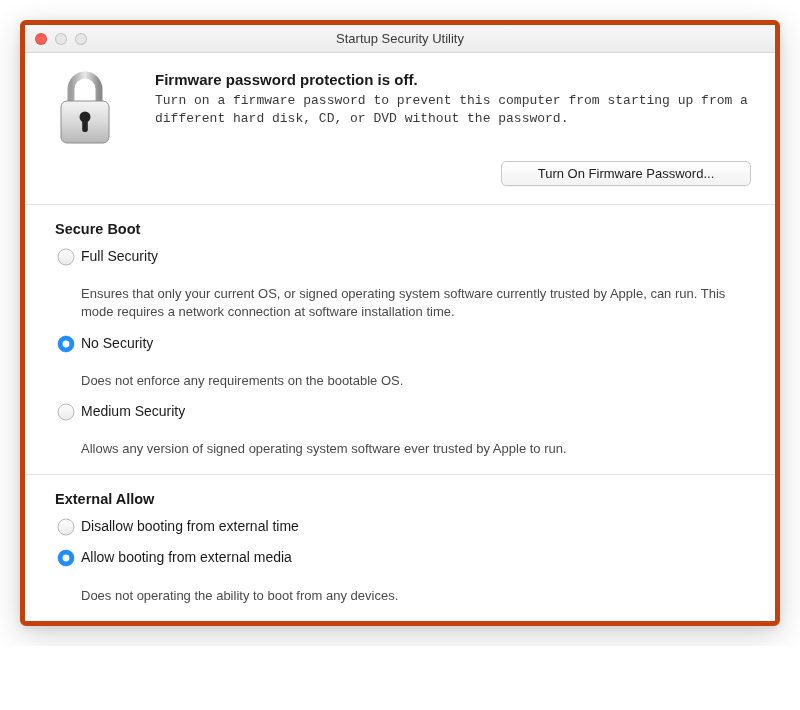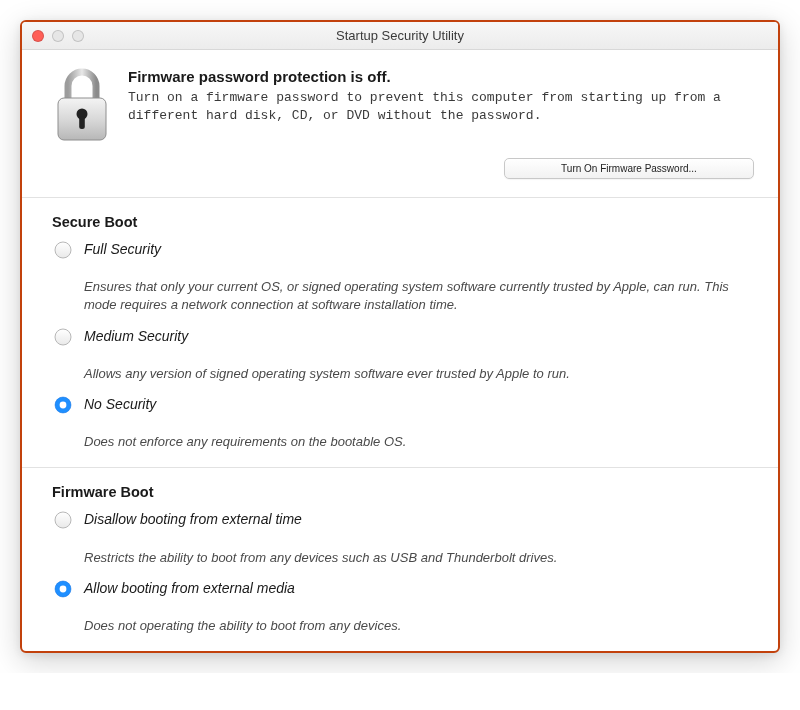--- a/index.html
+++ b/index.html
@@ -7,21 +7,21 @@
       font-family: -apple-system, "Helvetica Neue", Helvetica, Arial, sans-serif;
       background: #fff;
       display: flex;
       justify-content: center;
       align-items: flex-start;
       padding: 20px 0;
     }
     .window {
       width: 760px;
       background: #fff;
-      border: 2px solid #c2410c;
+      border: 5px solid #c2410c;
       border-radius: 6px;
       box-shadow: 0 8px 30px rgba(0,0,0,0.18), 0 2px 8px rgba(0,0,0,0.08);
       overflow: hidden;
     }
     .titlebar {
       height: 28px;
       background: linear-gradient(#f7f7f7, #ececec);
       border-bottom: 1px solid #d8d8d8;
       display: flex;
       align-items: center;
@@ -43,21 +43,21 @@
       position: absolute;
       left: 0; right: 0;
       text-align: center;
       font-size: 13px;
       color: #3a3a3a;
       pointer-events: none;
     }
     .header {
       display: flex;
       padding: 18px 24px 10px 24px;
-      gap: 10px;
+      gap: 34px;
     }
     .lock-wrap {
       flex: 0 0 auto;
       width: 72px;
       display:flex;
       justify-content:center;
     }
     .lock-svg { width: 64px; height: 76px; }
     .header-text { flex: 1; }
     .header-title {
@@ -71,21 +71,21 @@
       color: #3a3a3a;
       line-height: 1.4;
       font-family: Liberation Mono, monospace;
     }
     .button-row {
       display: flex;
       justify-content: flex-end;
       padding: 4px 24px 18px 24px;
     }
     .mac-btn {
-      font-size: 10px;
+      font-size: 13px;
       color: #222;
       background: linear-gradient(#ffffff, #f2f2f2);
       border: 1px solid #c8c8c8;
       border-radius: 5px;
       padding: 4px 6px;
       min-width: 250px;
       text-align: center;
       box-shadow: 0 1px 1px rgba(0,0,0,0.04);
       cursor: default;
     }
@@ -97,24 +97,23 @@
     }
     .section-title {
       font-size: 14.5px;
       font-weight: 700;
       color: #1a1a1a;
       margin-bottom: 10px;
     }
     .option {
       display: flex;
       align-items: flex-start;
-      gap: 12px;
+      gap: 6px;
       margin-bottom: 12px;
       padding-left: 2px;
-      font-style: italic;
     }
     .option:last-child { margin-bottom: 2px; }
     .radio {
       flex: 0 0 auto;
       width: 18px; height: 18px;
       margin-top: 1px;
     }
     .opt-text { flex: 1; }
     .opt-label {
       font-size: 14px;
@@ -189,64 +188,63 @@
             <circle cx="9" cy="9" r="8" fill="url(#rg)" stroke="#b7b7b7" stroke-width="1"></circle>
           </svg></span>
       <div class="opt-text">
         <div class="opt-label">Full Security</div>
         <div class="opt-desc">Ensures that only your current OS, or signed operating system software currently trusted by Apple, can run. This mode requires a network connection at software installation time.</div>
       </div>
     </div>
 
     <div class="option">
       <span class="radio"><svg width="18" height="18" viewBox="0 0 18 18">
+            <circle cx="9" cy="9" r="8" fill="#1f8fff" stroke="#0f6fe0" stroke-width="0.5"></circle>
+            <circle cx="9" cy="9" r="3.4" fill="#fff"></circle>
+          </svg></span>
+      <div class="opt-text">
+        <div class="opt-label">No Security</div>
+        <div class="opt-desc">Does not enforce any requirements on the bootable OS.</div>
+      </div>
+    </div>
+
+    <div class="option">
+      <span class="radio"><svg width="18" height="18" viewBox="0 0 18 18">
             <defs>
               <linearGradient id="rg" x1="0" y1="0" x2="0" y2="1">
                 <stop offset="0%" stop-color="#ffffff"></stop>
                 <stop offset="100%" stop-color="#e9e9e9"></stop>
               </linearGradient>
             </defs>
             <circle cx="9" cy="9" r="8" fill="url(#rg)" stroke="#b7b7b7" stroke-width="1"></circle>
           </svg></span>
       <div class="opt-text">
         <div class="opt-label">Medium Security</div>
         <div class="opt-desc">Allows any version of signed operating system software ever trusted by Apple to run.</div>
       </div>
     </div>
-
-    <div class="option">
-      <span class="radio"><svg width="18" height="18" viewBox="0 0 18 18">
-            <circle cx="9" cy="9" r="8" fill="#1f8fff" stroke="#0f6fe0" stroke-width="0.5"></circle>
-            <circle cx="9" cy="9" r="3.4" fill="#fff"></circle>
-          </svg></span>
-      <div class="opt-text">
-        <div class="opt-label">No Security</div>
-        <div class="opt-desc">Does not enforce any requirements on the bootable OS.</div>
-      </div>
-    </div>
   </div>
 
   <div class="divider"></div>
 
   <div class="section">
-    <div class="section-title">Firmware Boot</div>
+    <div class="section-title">External Allow</div>
 
     <div class="option">
       <span class="radio"><svg width="18" height="18" viewBox="0 0 18 18">
             <defs>
               <linearGradient id="rg" x1="0" y1="0" x2="0" y2="1">
                 <stop offset="0%" stop-color="#ffffff"></stop>
                 <stop offset="100%" stop-color="#e9e9e9"></stop>
               </linearGradient>
             </defs>
             <circle cx="9" cy="9" r="8" fill="url(#rg)" stroke="#b7b7b7" stroke-width="1"></circle>
           </svg></span>
       <div class="opt-text">
         <div class="opt-label">Disallow booting from external time</div>
-        <div class="opt-desc">Restricts the ability to boot from any devices such as USB and Thunderbolt drives.</div>
       </div>
     </div>
 
     <div class="option">
       <span class="radio"><svg width="18" height="18" viewBox="0 0 18 18">
             <circle cx="9" cy="9" r="8" fill="#1f8fff" stroke="#0f6fe0" stroke-width="0.5"></circle>
             <circle cx="9" cy="9" r="3.4" fill="#fff"></circle>
           </svg></span>
       <div class="opt-text">
         <div class="opt-label">Allow booting from external media</div>

